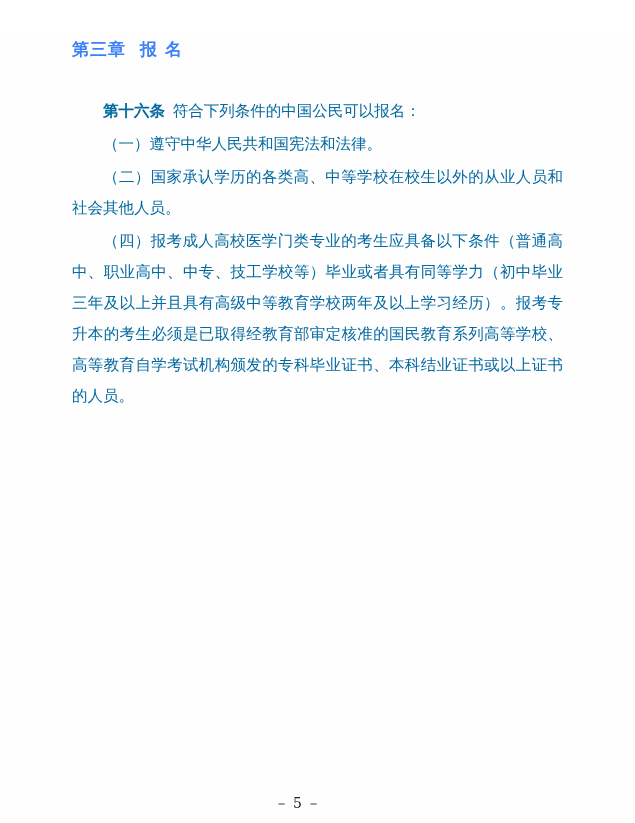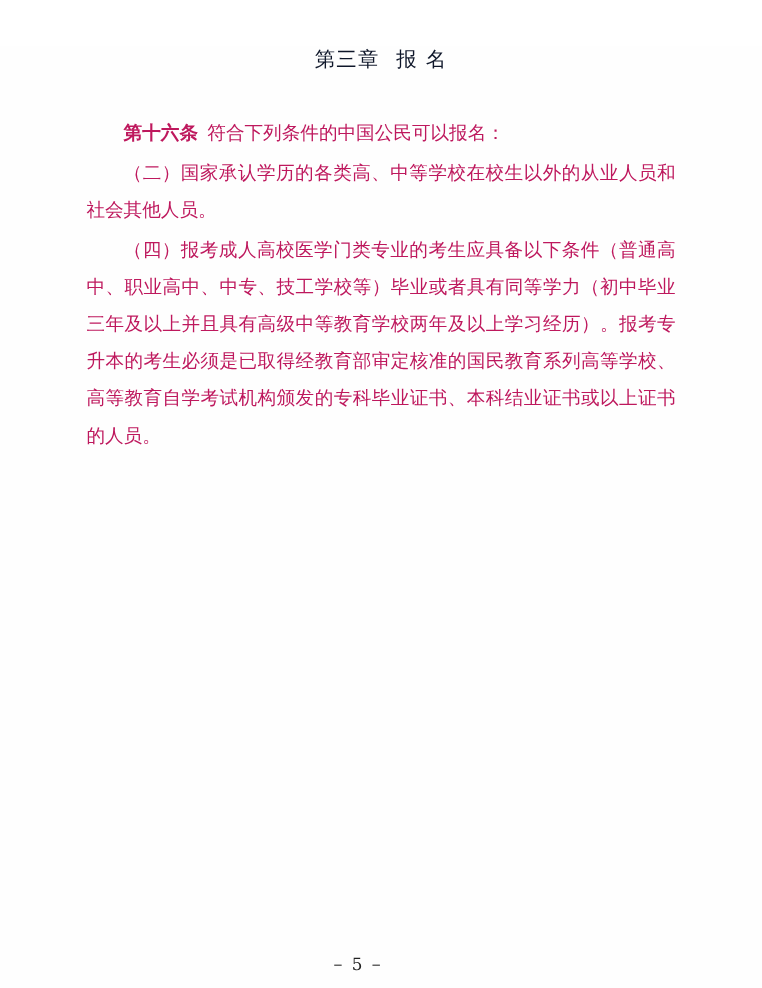--- a/index.html
+++ b/index.html
@@ -16,39 +16,38 @@
   }
   .page {
     position: relative;
     width: 635px;
     height: 823px;
     box-sizing: border-box;
     padding: 0 72px;
     background: #fefefe;
   }
   .chapter-title {
-    text-align: center;
     font-size: 17px;
-    font-weight: normal;
+    font-weight: bold;
     letter-spacing: 1px;
     margin-top: 38px;
     margin-bottom: 34px;
-    color: #0f172a;
+    color: #3b82f6;
   }
   .chapter-title .gap {
     display: inline-block;
     width: 14px;
   }
   .para {
     font-size: 15.5px;
     line-height: 31px;
     text-align: justify;
     text-justify: inter-ideograph;
     margin: 0 0 2px 0;
-    color: #be185d;
+    color: #0369a1;
   }
   .para.indent {
     text-indent: 2em;
   }
   .lead {
     font-weight: bold;
   }
   .lead-space {
     display: inline-block;
     width: 0.5em;
@@ -70,18 +69,19 @@
 <div class="page">
 
   <div class="chapter-title">
     <span>第三章</span><span class="gap"></span><span>报  名</span>
   </div>
 
   <p class="para indent">
     <span class="lead">第十六条</span><span class="lead-space"></span><span>符合下列条件的中国公民可以报名：</span>
   </p>
 
+  <p class="para indent">（一）遵守中华人民共和国宪法和法律。</p>
   <p class="para indent">（二）国家承认学历的各类高、中等学校在校生以外的从业人员和社会其他人员。</p>
   <p class="para indent">（四）报考成人高校医学门类专业的考生应具备以下条件（普通高中、职业高中、中专、技工学校等）毕业或者具有同等学力（初中毕业三年及以上并且具有高级中等教育学校两年及以上学习经历）。报考专升本的考生必须是已取得经教育部审定核准的国民教育系列高等学校、高等教育自学考试机构颁发的专科毕业证书、本科结业证书或以上证书的人员。</p>
 
   <div class="page-number">－ 5 －</div>
 
 </div>
 
 </body></html>

